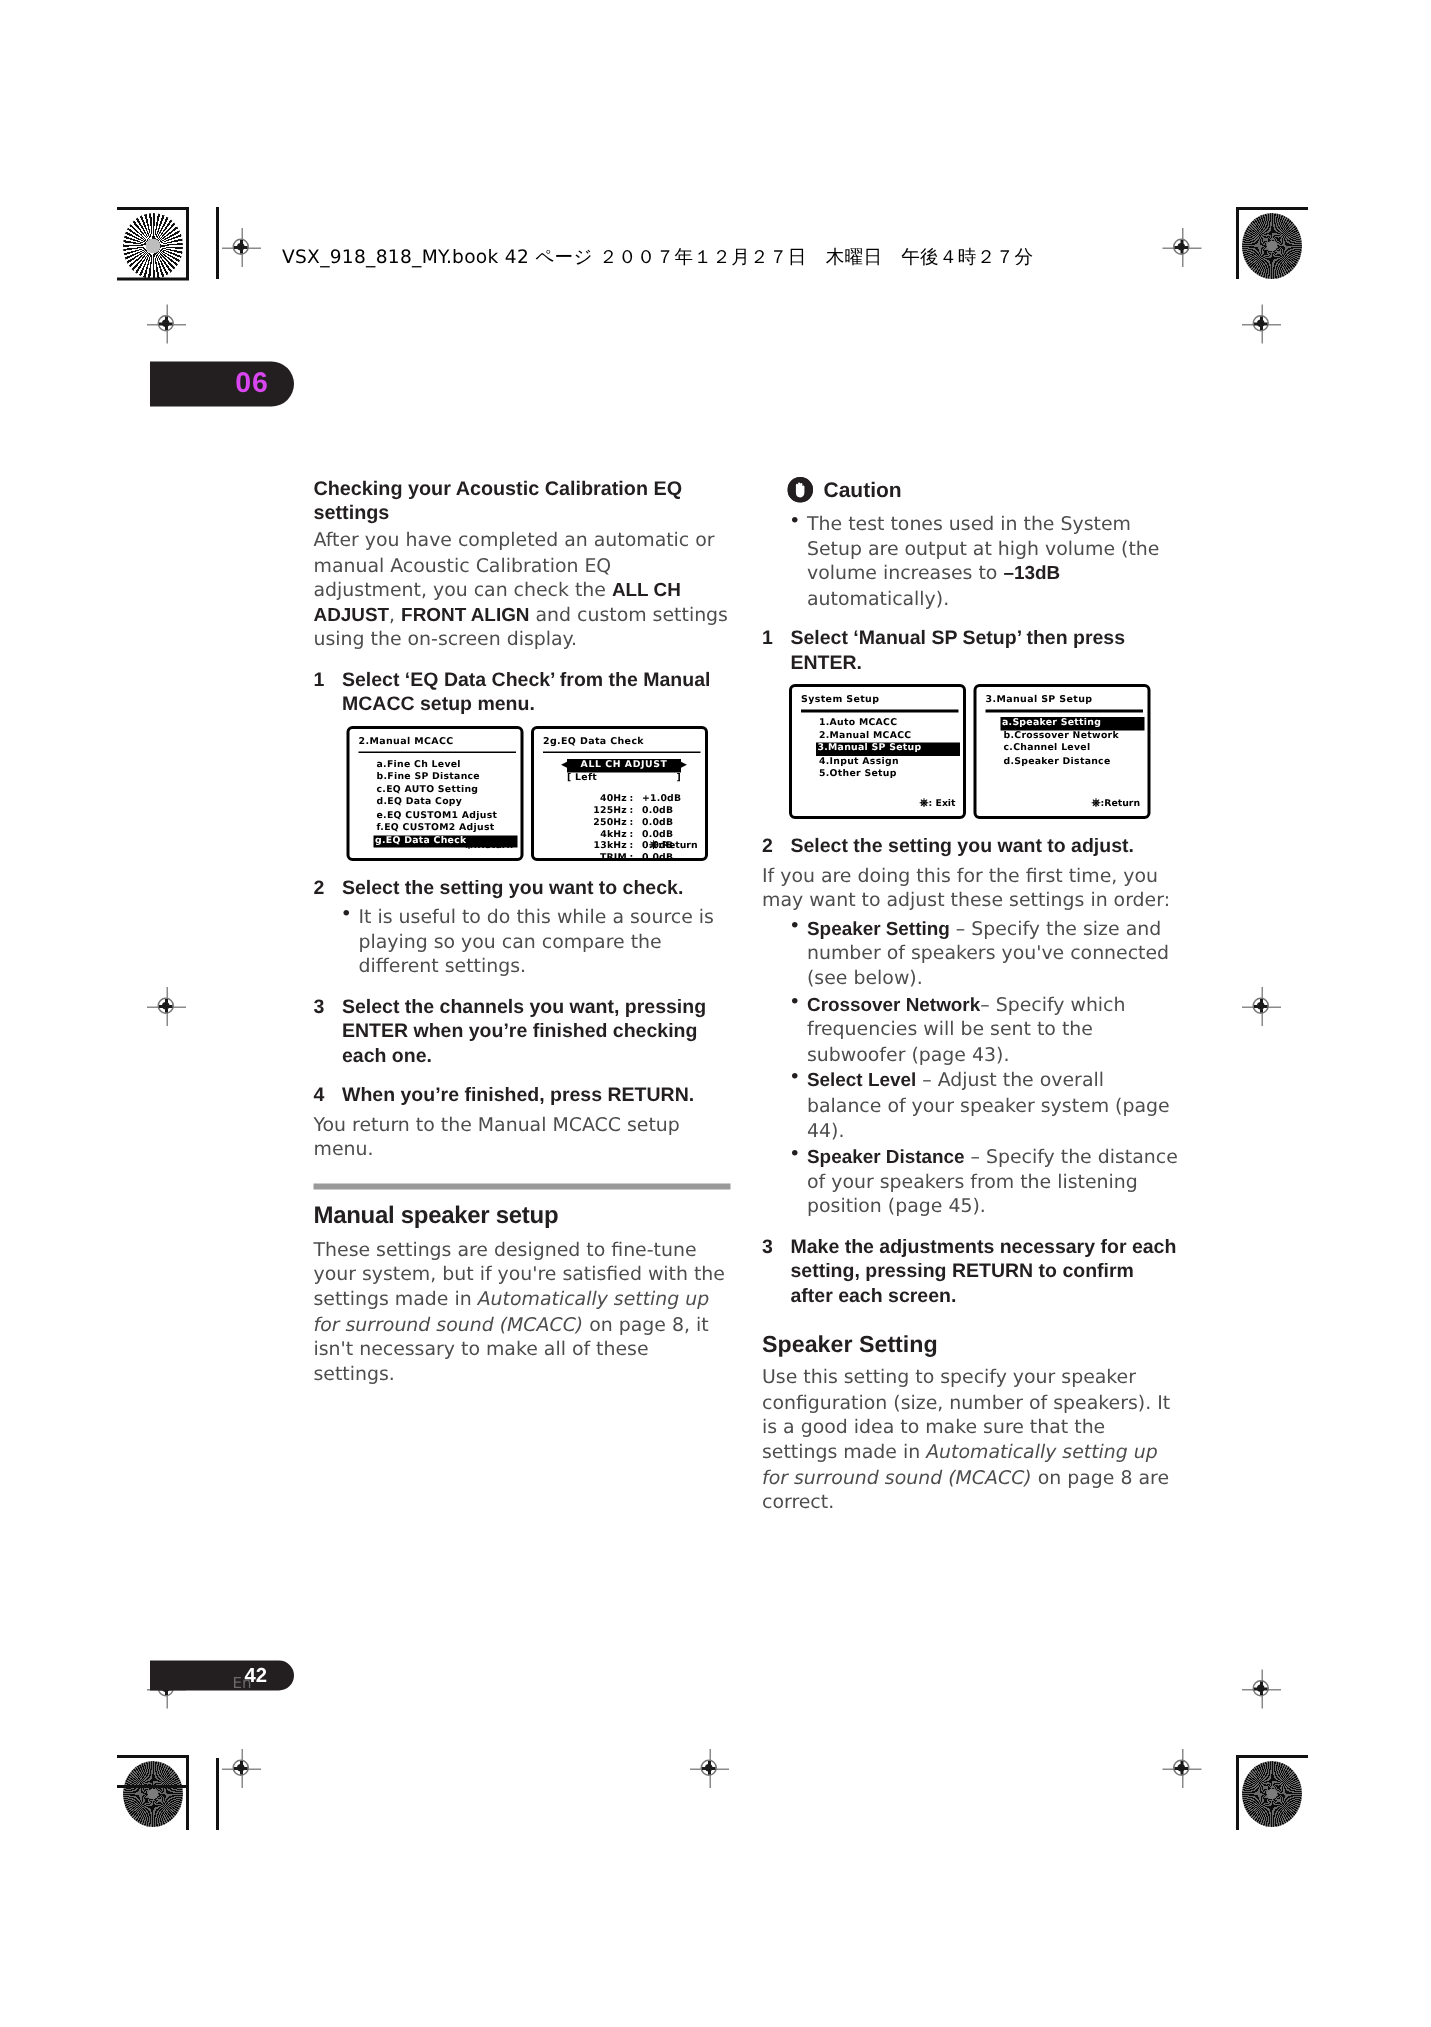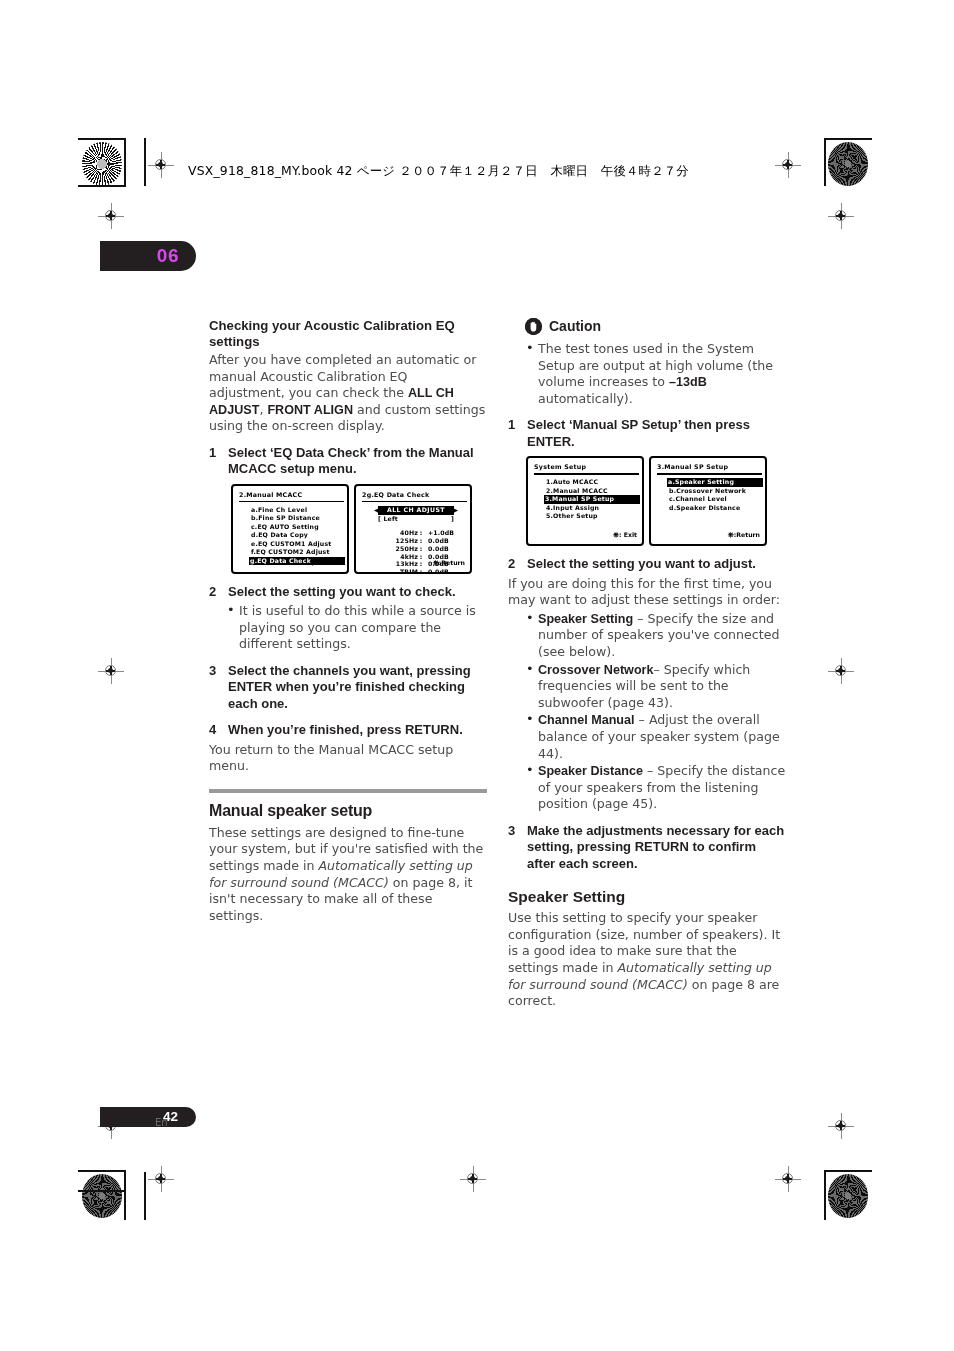--- a/index.html
+++ b/index.html
@@ -653,21 +653,21 @@
 
   <div class="step">
     <span class="n">2</span>
     <span class="t">Select the setting you want to adjust.</span>
   </div>
   <p class="body tight">If you are doing this for the first time, you may want to adjust these settings in order:</p>
 
   <ul class="bullets indent">
     <li><span class="b">Speaker Setting</span><span> – </span><span>Specify the size and number of speakers you've connected (see below).</span></li>
     <li><span class="b">Crossover Network</span><span>– </span><span>Specify which frequencies will be sent to the subwoofer (page 43).</span></li>
-    <li><span class="b">Channel Manual</span><span> – </span><span>Adjust the overall balance of your speaker system (page 44).</span></li>
+    <li><span class="b">Select Level</span><span> – </span><span>Adjust the overall balance of your speaker system (page 44).</span></li>
     <li><span class="b">Speaker Distance</span><span> – </span><span>Specify the distance of your speakers from the listening position (page 45).</span></li>
   </ul>
 
   <div class="step">
     <span class="n">3</span>
     <span class="t">Make the adjustments necessary for each setting, pressing RETURN to confirm after each screen.</span>
   </div>
 
   <h3 class="sub-head" style="margin-top:16px;">Speaker Setting</h3>
 

